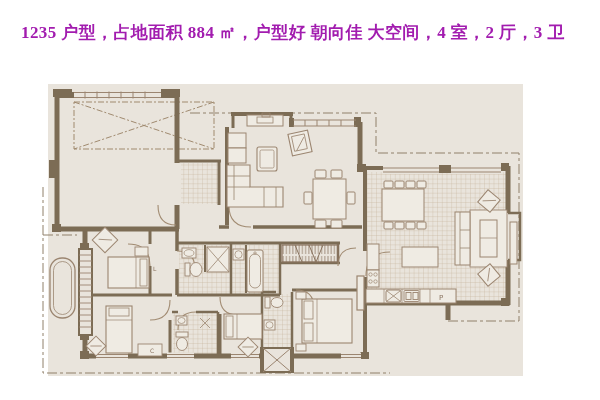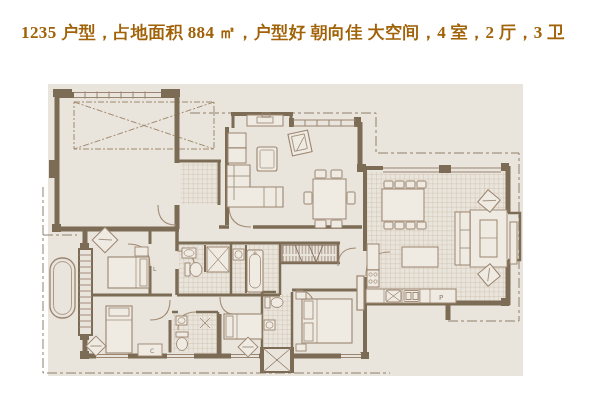--- a/index.html
+++ b/index.html
@@ -1,20 +1,20 @@
 <!DOCTYPE html>
 <html><head>
 <meta charset="utf-8">
 <style>
   html,body{margin:0;padding:0;background:#fff;}
   .stage{position:relative;width:600px;height:400px;background:#ffffff;overflow:hidden;
          font-family:"Liberation Sans","DejaVu Sans",sans-serif;}
   .title-bar{position:absolute;left:21px;top:21px;width:570px;
              font-family:"Liberation Serif","DejaVu Serif",serif;
-             font-size:17px;font-weight:600;letter-spacing:.4px;color:#a16207;
+             font-size:17px;font-weight:600;letter-spacing:.4px;color:#a21caf;
              white-space:nowrap;}
   svg{position:absolute;left:0;top:0;}
   svg text{font-family:"DejaVu Sans",sans-serif;}
 </style>
 </head>
 <body>
 
 <div class="stage">
   <div class="title-bar">1235 户型，占地面积 884 ㎡，户型好 朝向佳 大空间，4 室，2 厅，3 卫</div>
 

